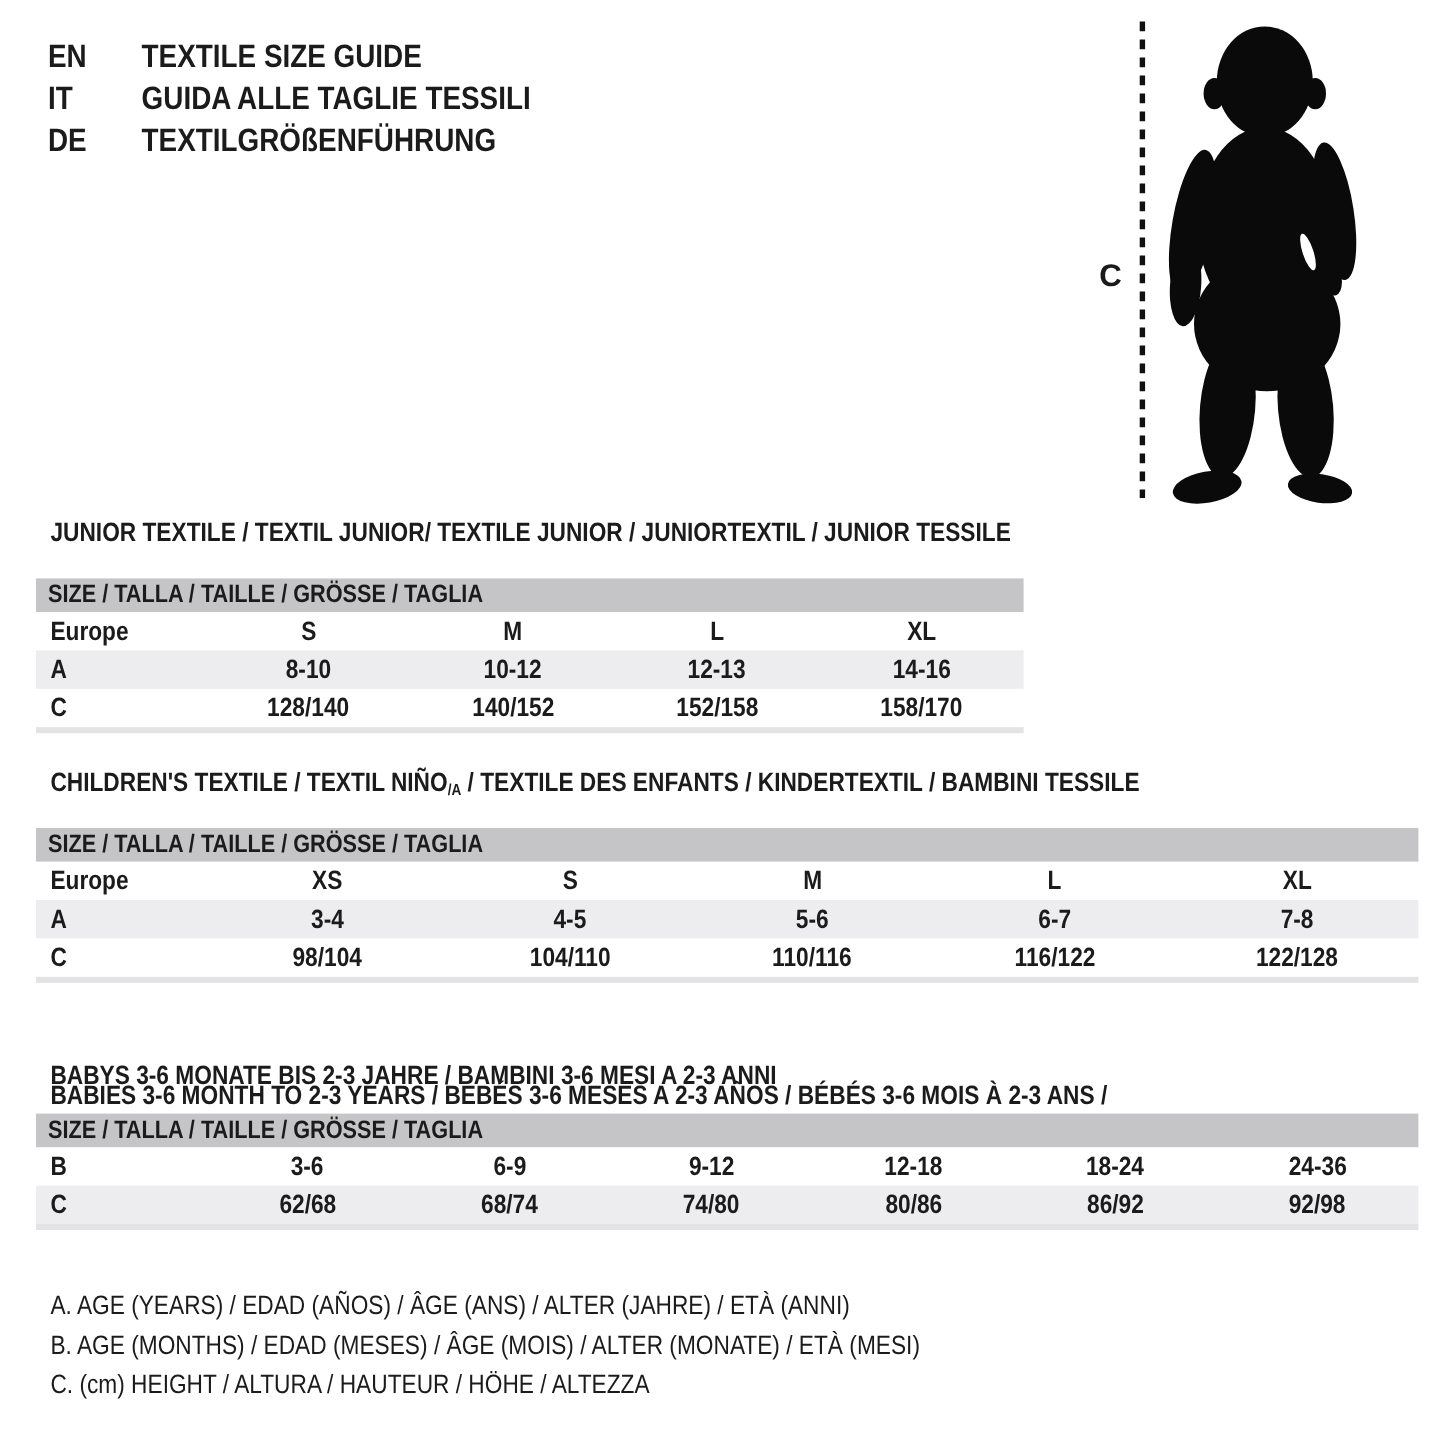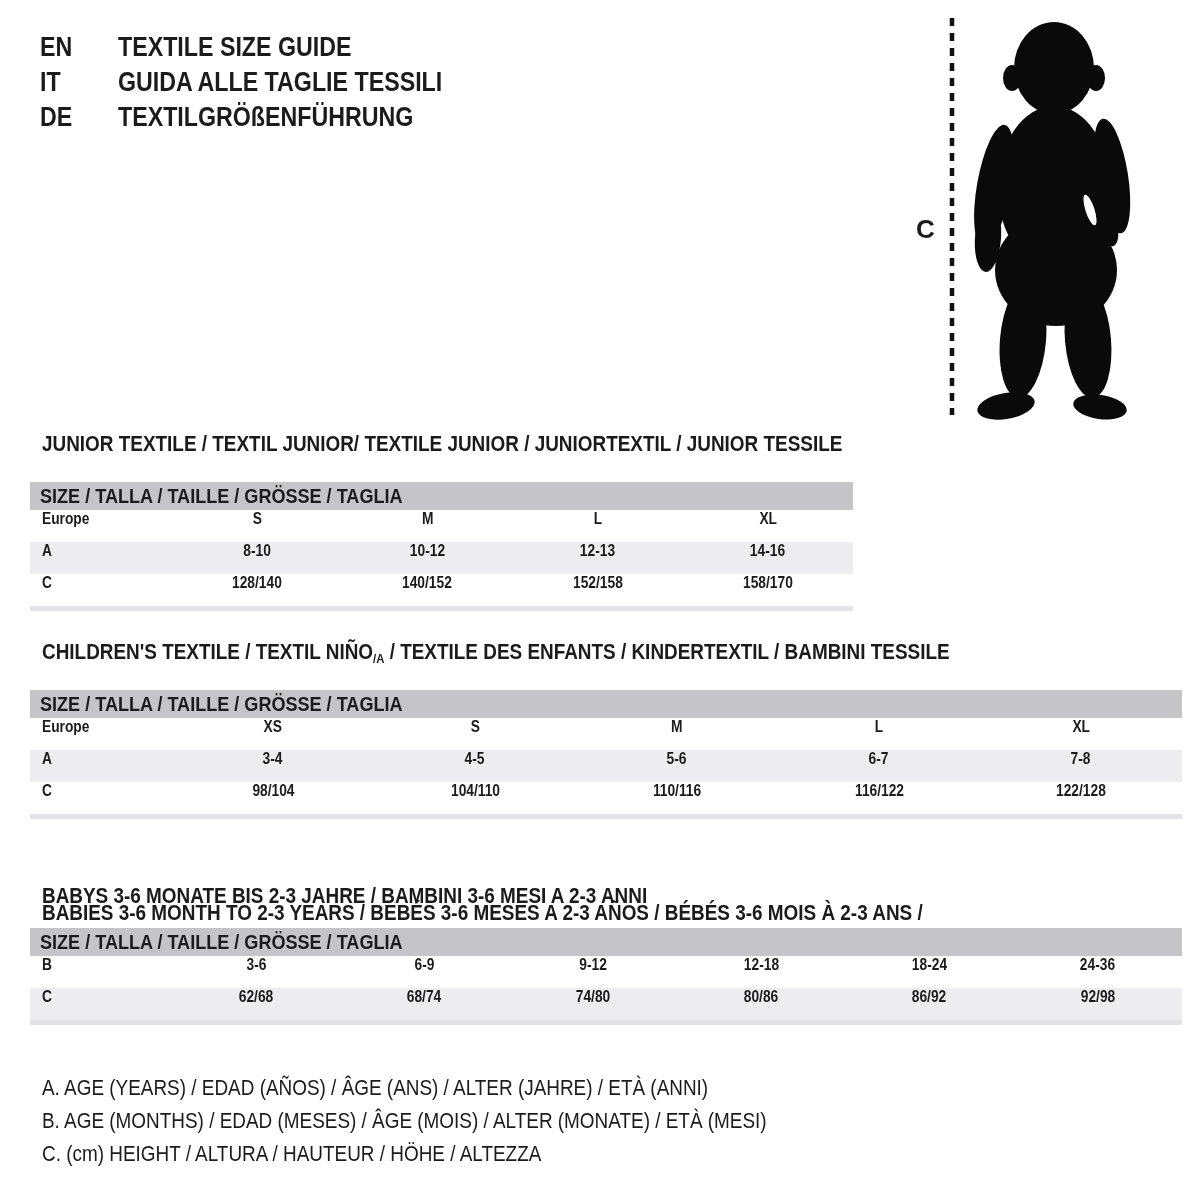--- a/index.html
+++ b/index.html
@@ -22,21 +22,21 @@
   .figure{position:absolute;left:880px;top:8px;width:300px;height:424px;}
   .c-label{position:absolute;left:36px;top:206px;font-size:26px;font-weight:700;}
   .figure svg{position:absolute;left:58px;top:0;}
   
   .sec-title{position:absolute;left:42px;font-size:22px;font-weight:700;line-height:24px;text-decoration:underline;}
   .sub{font-size:.6em;vertical-align:-0.28em;}
   
   .size-table{position:absolute;left:30px;border-bottom:5px solid #e3e3e5;}
   .thead{height:28px;background:var(--table-header-bg);display:flex;align-items:center;
          padding-left:10px;font-size:21px;font-weight:700;}
-  .trow{height:32px;display:flex;align-items:flex-start;font-size:16px;font-weight:700;}
+  .trow{height:32px;display:flex;align-items:center;font-size:22px;font-weight:700;}
   .trow.shaded{background:var(--row-shaded-bg);}
   .cell{flex:1 1 0;text-align:center;}
   .cell .cond{transform-origin:50% 50%;}
   .cell.first{flex:0 0 130px;text-align:left;padding-left:12px;}
   .cell.first .cond{transform-origin:0 50%;}
   
   .legend{position:absolute;left:42px;top:1071px;}
   .legend-line{height:33px;display:flex;align-items:center;font-size:22px;font-weight:400;}
 </style>
 </head>

